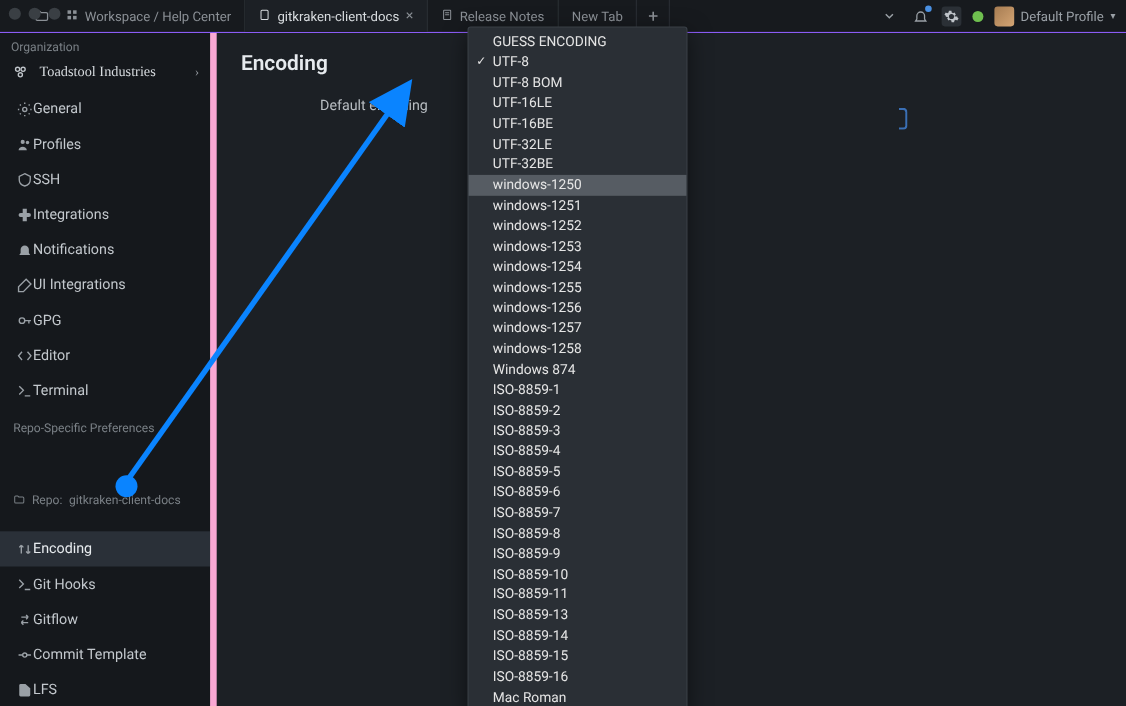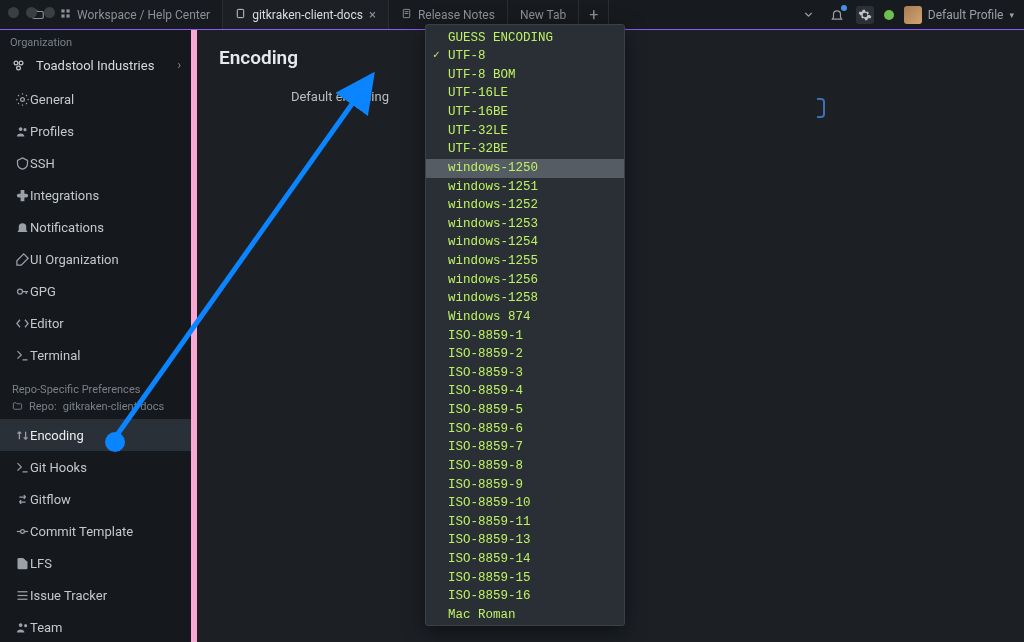--- a/index.html
+++ b/index.html
@@ -53,55 +53,56 @@
   
   .sidebar {
     width: 197px; background:#15181c; border-right:6px solid #f9a8d4;
     display:flex; flex-direction:column; font-size:13px;
     overflow:hidden;
   }
   .org-label { font-size:11px; color:#7a8086; padding:6px 10px 2px 10px; }
   .org-row {
     display:flex; align-items:center; gap:10px; padding:6px 10px 10px 10px;
     color:#d6dade;
+    font-family:Liberation Serif, serif;
   }
   .org-row .org-name { flex:1; }
   .org-row .chev { color:#8b9096; font-size:12px; }
   .org-icon { width:16px; height:16px; display:flex; align-items:center; justify-content:center; color:#bfc4c9; }
 
   .side-item {
     display:flex; align-items:center; 
     padding: 8px 14px; color:#c3c8cd; cursor:pointer;
   }
   .side-item.active { background:#2a3038; color:#e8ecef; }
   .side-icon { width:16px; height:16px; display:flex; align-items:center; justify-content:center; color:#9aa0a6; flex-shrink:0; }
   .side-icon svg { width:15px; height:15px; }
 
   .section-header { font-size:11px; color:#7a8086; padding:12px 12px 4px 12px; }
-  .repo-line { display:flex; align-items:center; gap:6px; padding:0 12px 6px 12px; font-size:11px; color:#7a8086; }
+  .repo-line { display:flex; align-items:center; gap:6px; padding:0 12px 22px 12px; font-size:11px; color:#7a8086;margin-top:48px; }
   .repo-line svg { width:11px; height:11px; }
 
   
   .content { flex:1; padding: 16px 22px; position:relative; }
   .page-title { font-size:19px; font-weight:600; color:#e6eaee; margin-bottom: 18px; }
   .field-row { display:flex; align-items:flex-start; gap:20px; }
   .field-label { width: 170px; text-align:right; color:#b8bdc2; font-size:13px; padding-top:2px; }
 
   
   .dropdown {
     position:absolute; left:425px; top:24px;
     width: 200px;
     background:#2a2f35; border:1px solid #3a4047;
     box-shadow: 0 6px 20px rgba(0,0,0,0.5);
     padding: 4px 0 0 0;
     border-radius:3px;
   }
   .dd-item {
-    padding: 1.5px 14px 1.5px 22px; font-size:12.5px; color:#bef264;
-    position:relative; cursor:pointer; line-height:1.25;font-family:Liberation Mono, monospace;
+    padding: 1.5px 14px 1.5px 22px; font-size:12.5px; color:#e5e5e5;
+    position:relative; cursor:pointer; line-height:1.25;
   }
   .dd-item.highlighted { background:#565c63; }
   .dd-item.selected::before {
     content:"✓"; position:absolute; left:7px; font-size:11px;
   }
 
   
   .anno-arrow {
     position:absolute; left:99px; top:60px;
     width:290px; height:380px; pointer-events:none; z-index:20;
@@ -250,21 +251,21 @@
             </svg>
           </span>
           <span>Notifications</span>
         </div>
         <div class="side-item">
           <span class="side-icon">
             <svg viewBox="0 0 24 24" fill="none" stroke="currentColor" stroke-width="2">
               <path d="M14 3l7 7-11 11H3v-7L14 3z"></path>
             </svg>
           </span>
-          <span>UI Organization</span>
+          <span>UI Integrations</span>
         </div>
         <div class="side-item">
           <span class="side-icon">
             <svg viewBox="0 0 24 24" fill="none" stroke="currentColor" stroke-width="2">
               <circle cx="8" cy="12" r="4"></circle>
               <path d="M12 12h9M18 12v4"></path>
             </svg>
           </span>
           <span>GPG</span>
         </div>
@@ -382,20 +383,21 @@
       <div class="dd-item">UTF-16BE</div>
       <div class="dd-item">UTF-32LE</div>
       <div class="dd-item">UTF-32BE</div>
       <div class="dd-item highlighted">windows-1250</div>
       <div class="dd-item">windows-1251</div>
       <div class="dd-item">windows-1252</div>
       <div class="dd-item">windows-1253</div>
       <div class="dd-item">windows-1254</div>
       <div class="dd-item">windows-1255</div>
       <div class="dd-item">windows-1256</div>
+      <div class="dd-item">windows-1257</div>
       <div class="dd-item">windows-1258</div>
       <div class="dd-item">Windows 874</div>
       <div class="dd-item">ISO-8859-1</div>
       <div class="dd-item">ISO-8859-2</div>
       <div class="dd-item">ISO-8859-3</div>
       <div class="dd-item">ISO-8859-4</div>
       <div class="dd-item">ISO-8859-5</div>
       <div class="dd-item">ISO-8859-6</div>
       <div class="dd-item">ISO-8859-7</div>
       <div class="dd-item">ISO-8859-8</div>

